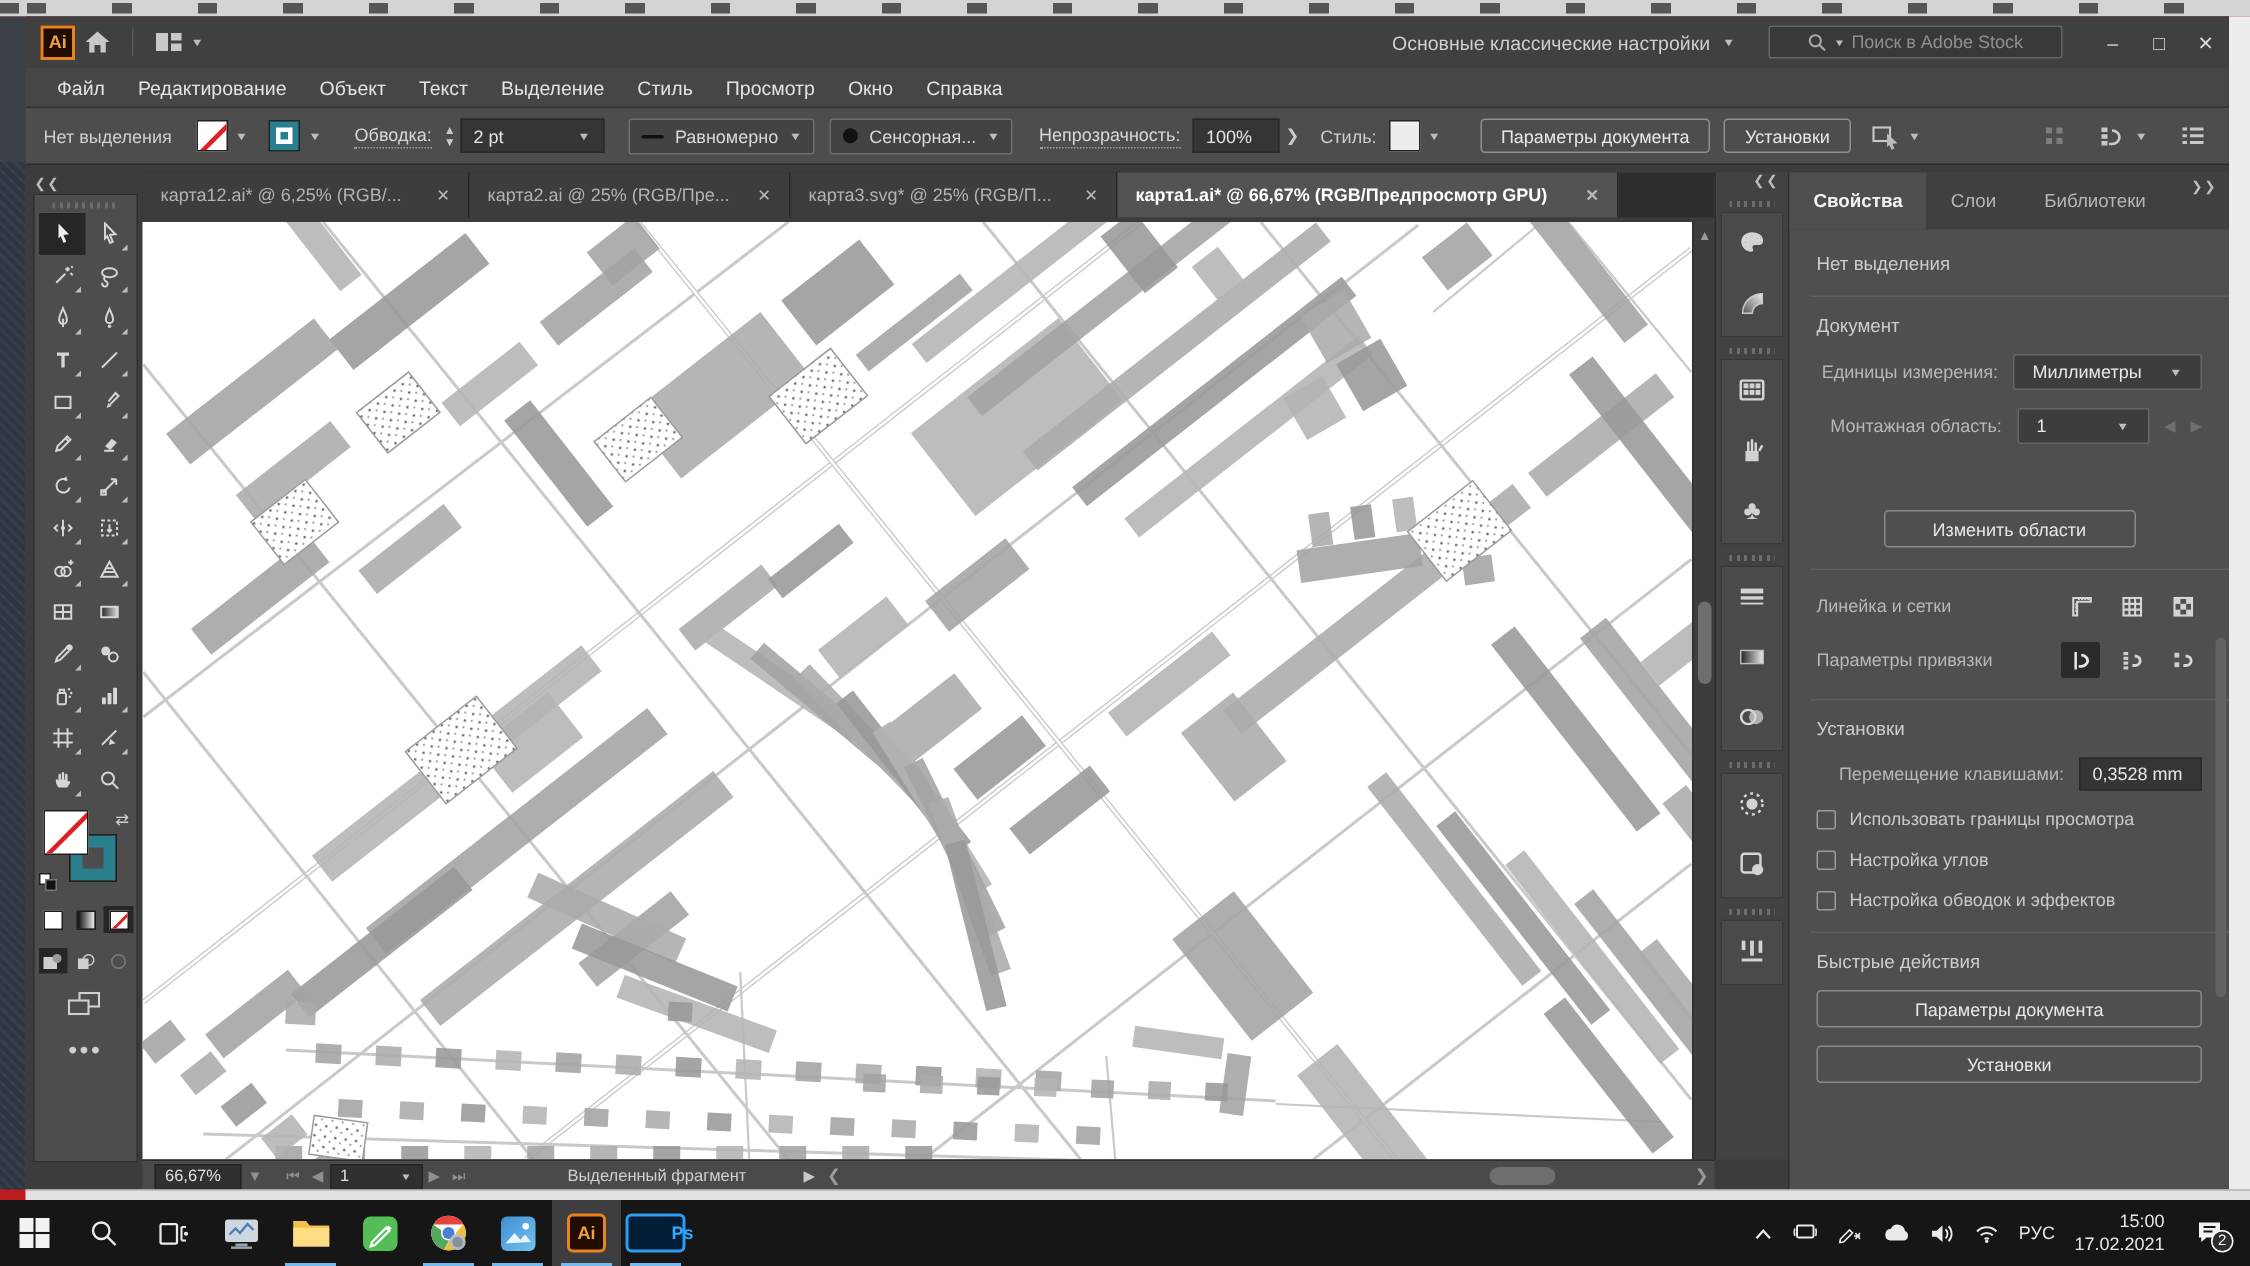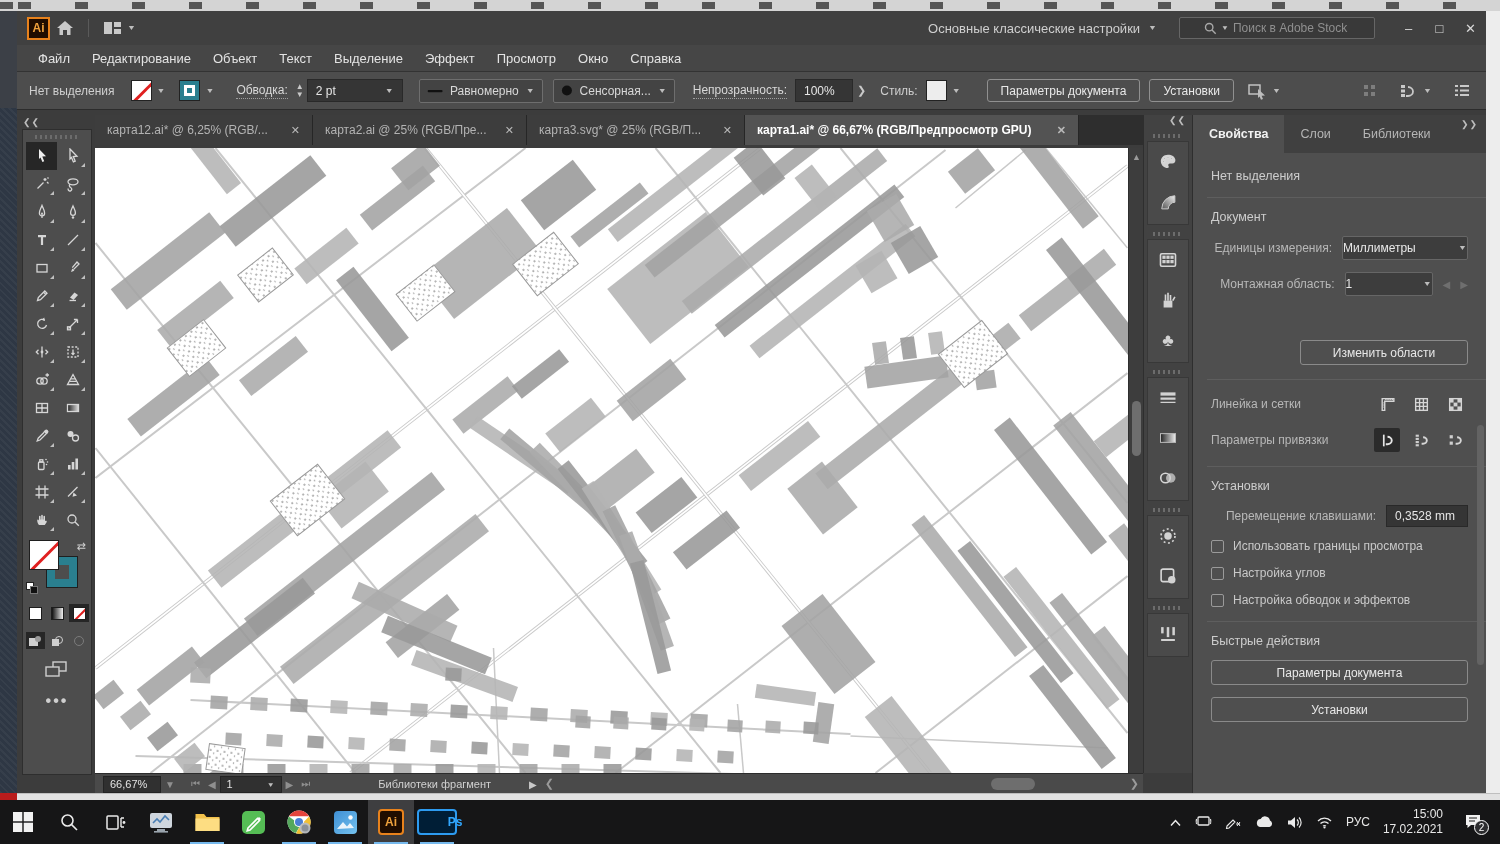--- a/index.html
+++ b/index.html
@@ -14,21 +14,21 @@
   #right-sliver{left:1486px;top:11px;width:14px;height:782px;background:#ededed;}
   #bottom-strip{left:17px;top:793px;width:1483px;height:7px;background:#e2e2e2;border-top:1px solid #bfbfbf;}
   
   #app{left:17px;top:11px;width:1469px;height:782px;background:#3c3c3c;}
   .titlebar{left:0;top:0;width:1469px;height:34px;background:#404040;display:flex;align-items:center;color:#cfcfcf;}
   .ai-logo{width:23px;height:23px;margin-left:10px;background:#200d00;border:2px solid #e8821c;color:#f0a23c;font-weight:bold;font-size:12px;display:flex;align-items:center;justify-content:center;}
   .tb-ic{width:30px;height:24px;display:flex;align-items:center;justify-content:center;color:#c9c9c9;}
   .tb-sep{width:1px;height:18px;background:#5a5a5a;margin:0 8px;}
   .chev{font-size:9px;color:#bdbdbd;transform:scaleY(.8);}
   .ws-switch{margin-left:auto;display:flex;align-items:center;gap:8px;font-size:13px;color:#cfcfcf;}
-  .search-box{width:196px;height:22px;margin-left:22px;background:#393939;border:1px solid #666;border-radius:2px;display:flex;align-items:center;padding:0 24px;gap:4px;color:#8f8f8f;font-size:12px;}
+  .search-box{width:196px;height:22px;margin-left:22px;background:#393939;border:1px solid #666;border-radius:2px;display:flex;align-items:center;padding:0 14px;gap:4px;color:#8f8f8f;font-size:12px;justify-content:center;}
   .win-btns{display:flex;margin-left:18px;}
   .win-btn{width:31px;height:26px;display:flex;align-items:center;justify-content:center;color:#d9d9d9;font-size:13px;}
   
   .menubar{left:0;top:34px;width:1469px;height:27px;background:#464646;display:flex;align-items:center;padding-left:10px;border-bottom:1px solid #333;}
   .menu-item{padding:4px 11px;font-size:13px;color:#e3e3e3;}
   
   .controlbar{left:0;top:61px;width:1469px;height:38px;background:#4d4d4d;display:flex;align-items:center;color:#d8d8d8;font-size:12px;border-bottom:1px solid #2c2c2c;}
   .cb-lbl{color:#cfcfcf;}
   .dotted-u{border-bottom:1px dotted #9f9f9f;padding-bottom:1px;}
   .swatch-mini{width:21px;height:21px;background:#fff;border:1px solid #222;position:relative;overflow:hidden;}
@@ -91,21 +91,21 @@
   .props{left:1175px;top:104px;width:294px;height:678px;background:#4f4f4f;border-left:1px solid #2e2e2e;}
   .props-tabs{height:38px;background:#404040;display:flex;align-items:stretch;position:relative;}
   .ptab{padding:0 16px;display:flex;align-items:center;font-size:12.5px;color:#b5b5b5;}
   .ptab.active{background:#4f4f4f;color:#f2f2f2;font-weight:bold;}
   .props .more{position:absolute;right:8px;top:4px;color:#bdbdbd;font-size:9px;letter-spacing:1px;}
   .pbody{padding:14px 18px 0 18px;color:#cfcfcf;font-size:12px;position:relative;}
   .psec{color:#cdcdcd;font-size:12.5px;margin:10px 0 12px;}
   .pdiv{height:1px;background:#5e5e5e;margin:14px -18px 12px -4px;}
   .prow{display:flex;align-items:center;margin-bottom:12px;}
   .prow .lab{color:#b8b8b8;}
-  .psel{background:#3d3d3d;border:1px solid #666;border-radius:2px;height:24px;display:flex;align-items:center;justify-content:space-between;padding:0 0;color:#e8e8e8;}
+  .psel{background:#3d3d3d;border:1px solid #666;border-radius:2px;height:24px;display:flex;align-items:center;justify-content:space-between;padding:0 12px;color:#e8e8e8;}
   .pbtn{border:1px solid #8a8a8a;border-radius:3px;color:#e8e8e8;height:25px;display:flex;align-items:center;justify-content:center;font-size:12px;background:transparent;}
   .icbtn{width:26px;height:24px;display:flex;align-items:center;justify-content:center;color:#d2d2d2;margin-left:8px;border-radius:2px;}
   .icbtn.on{background:#2b2b2b;}
   .chkrow{display:flex;align-items:flex-end;gap:9px;margin:0 0 13px 0;color:#c9c9c9;}
   .chk{width:13px;height:13px;border:1px solid #9a9a9a;border-radius:2px;background:transparent;}
   .pscroll{position:absolute;right:2px;top:310px;width:7px;height:240px;background:#636363;border-radius:4px;}
   
   .taskbar{left:0;top:800px;width:1500px;height:44px;background:#161617;display:flex;align-items:center;color:#e8e8e8;}
   .tk-ic{width:46px;height:44px;display:flex;align-items:center;justify-content:center;position:relative;}
   .tk-ic.active{background:#3e3e40;}
@@ -164,21 +164,21 @@
         <div class="win-btn">✕</div>
       </div>
     </div>
 
     <div class="abs menubar" id="menubar">
         <div class="menu-item">Файл</div>
         <div class="menu-item">Редактирование</div>
         <div class="menu-item">Объект</div>
         <div class="menu-item">Текст</div>
         <div class="menu-item">Выделение</div>
-        <div class="menu-item">Эффект</div>
+        <div class="menu-item">Стиль</div>
         <div class="menu-item">Просмотр</div>
         <div class="menu-item">Окно</div>
         <div class="menu-item">Справка</div>
       </div>
 
     <div class="abs controlbar">
       <span class="cb-lbl" style="margin-left:12px;">Нет выделения</span>
       <div class="swatch-mini" style="margin-left:16px;">
           <div class="slash"></div>
         </div>
@@ -747,21 +747,21 @@
         </div>
       <span class="sb-nav">▼</span>
       <span class="sb-nav" style="margin-left:8px;">⏮</span>
       <span class="sb-nav">◀</span>
       <div class="sb-box" style="width:62px;justify-content:space-between;">
           <span>1</span>
           <span class="chev" style="font-size:8px;">▼</span>
         </div>
       <span class="sb-nav">▶</span>
       <span class="sb-nav">⏭</span>
-      <span style="margin-left:64px;color:#d0d0d0;">Библиотеки фрагмент</span>
+      <span style="margin-left:64px;color:#d0d0d0;">Выделенный фрагмент</span>
       <span class="sb-nav" style="margin-left:34px;color:#c9c9c9;">▶</span>
       <div class="hscroll">
         <span class="cap" style="left:2px;">❮</span>
         <div class="thumb"></div>
         <span class="cap" style="right:2px;">❯</span>
       </div>
     </div>
 
     <div class="abs dockstrip">
       <div class="head">❮❮</div>
@@ -898,21 +898,21 @@
         </div>
         <div class="prow" style="justify-content:flex-end;gap:10px;">
           <span class="lab">Монтажная область:</span>
           <div class="psel" style="width:88px;">
               <span>1</span>
               <span class="chev">▼</span>
             </div>
           <span style="color:#6f6f6f;font-size:10px;">◀</span>
           <span style="color:#6f6f6f;font-size:10px;">▶</span>
         </div>
-        <div class="prow" style="justify-content:flex-end;margin-top:44px;">
+        <div class="prow" style="justify-content:center;margin-top:44px;">
           <div class="pbtn" style="width:168px;">Изменить области</div>
         </div>
         <div class="pdiv"></div>
         <div class="prow">
           <span class="lab">Линейка и сетки</span>
           <span style="flex:1;"></span>
           <span class="icbtn" id="ic-ruler">
               <svg width="17" height="17" viewBox="0 0 16 16" fill="none" stroke="#d6d6d6" stroke-width="1.3">
                 <path d="M3 2.5 V13.5 H5.4 V4.9 H14 V2.5 Z"></path>
                 <path d="M6.5 3.7 v-1.2 M8.5 3.7 v-1.2 M10.5 3.7 v-1.2 M12.5 3.7 v-1.2 M4.2 6.5 h1.2 M4.2 8.5 h1.2 M4.2 10.5 h1.2"></path>

